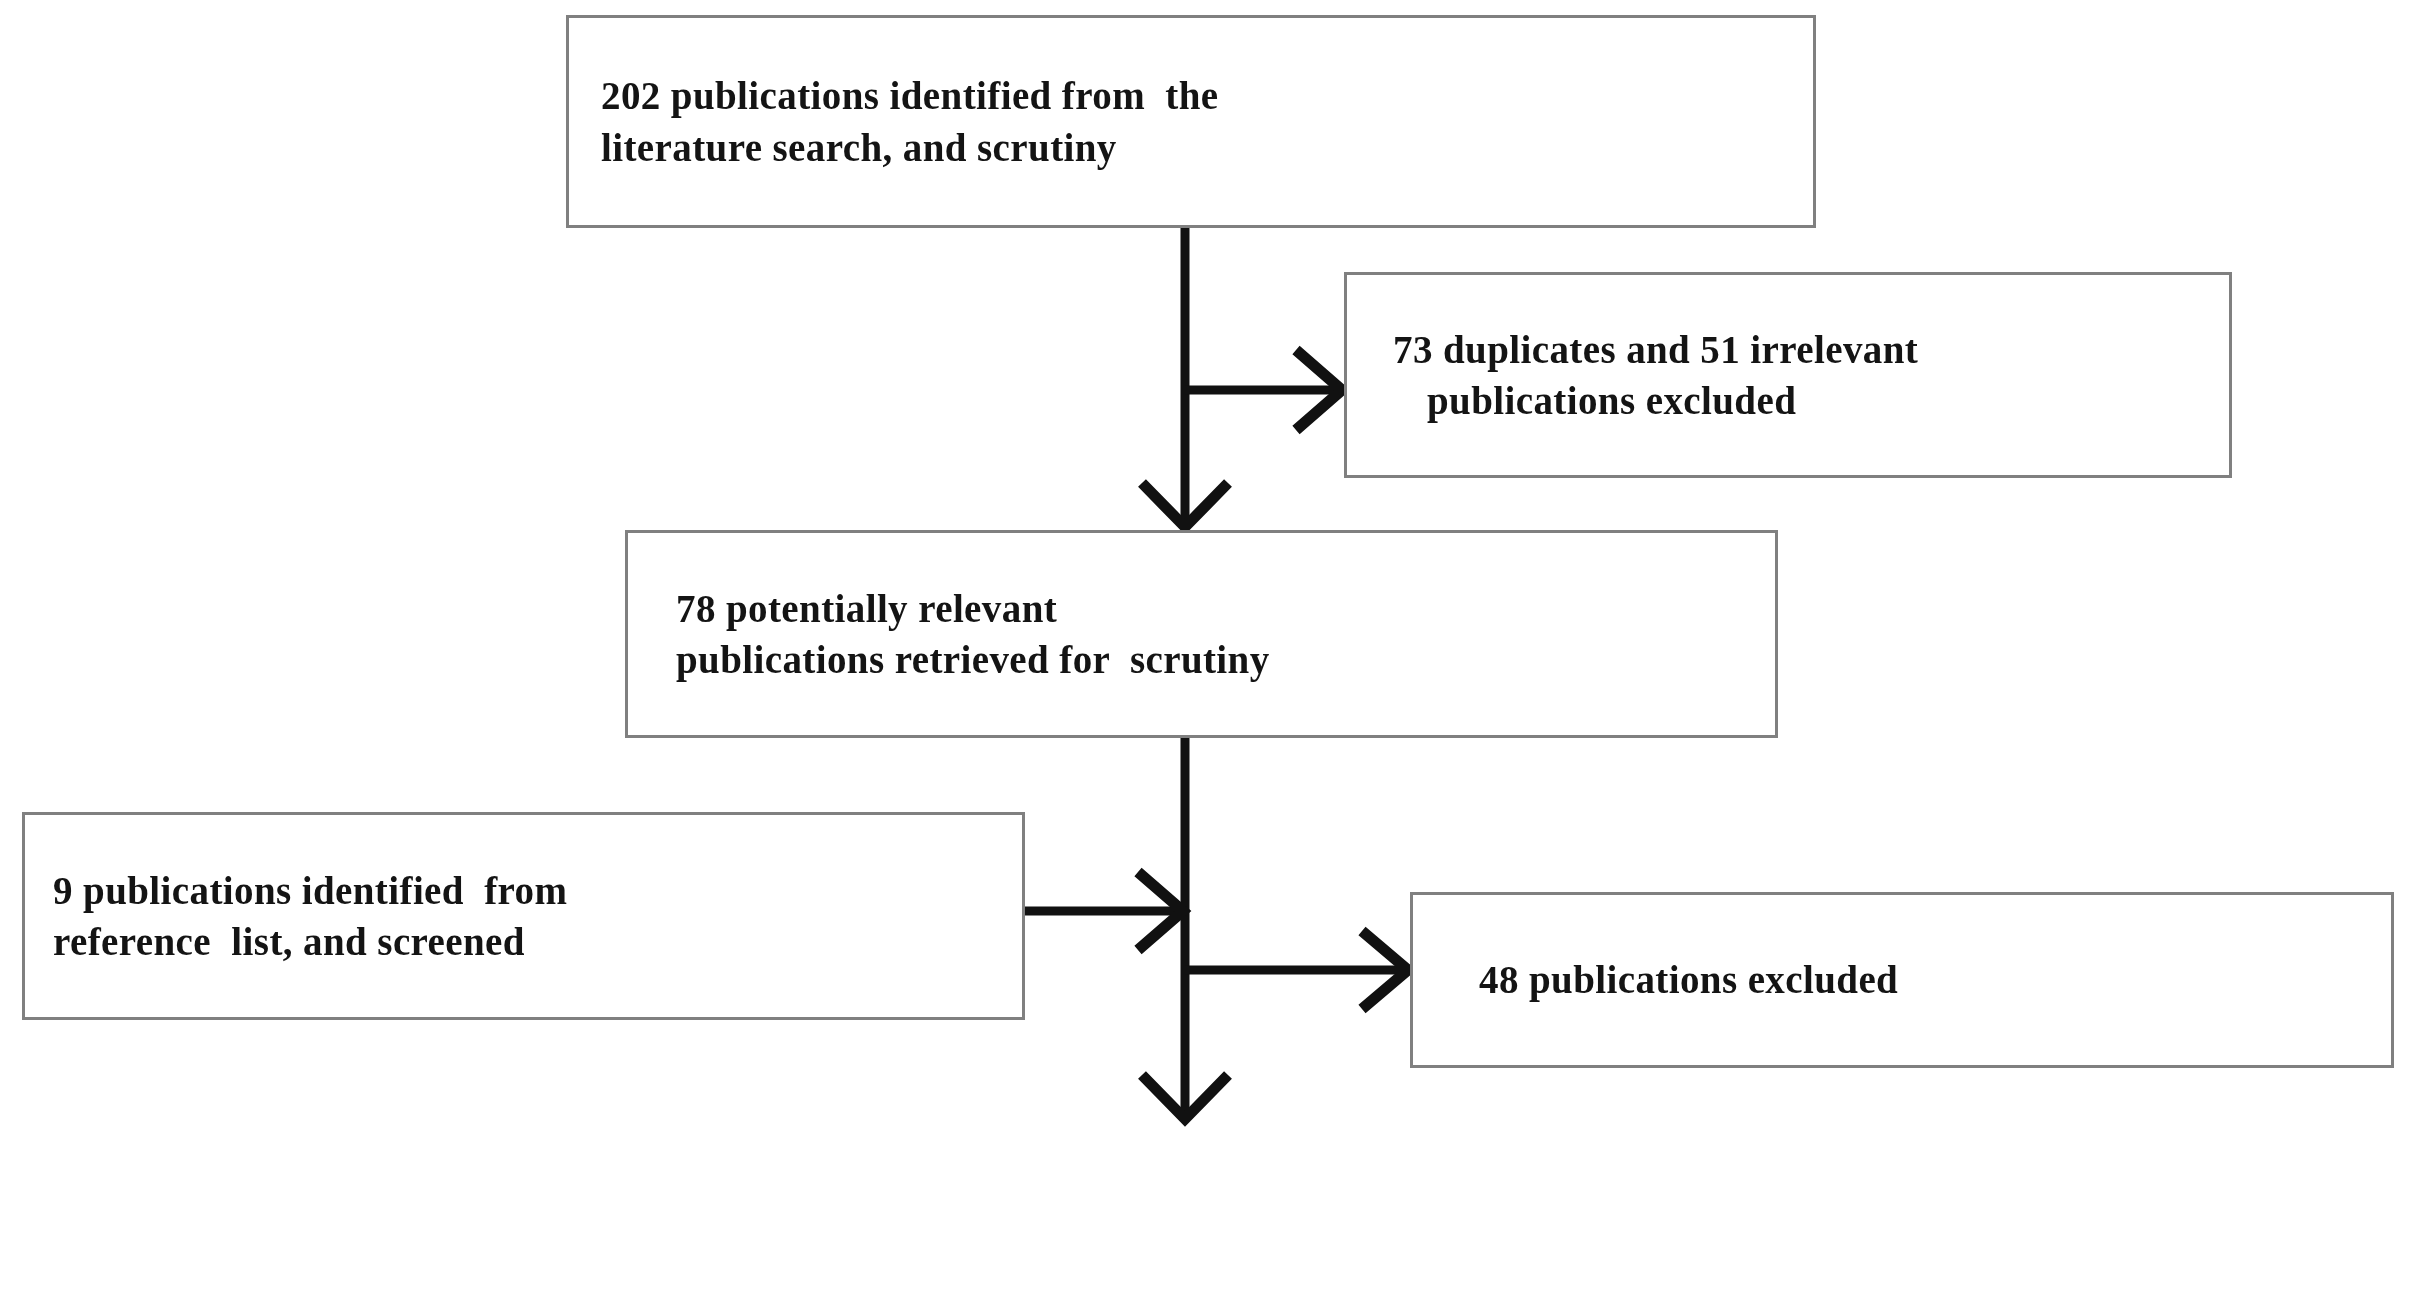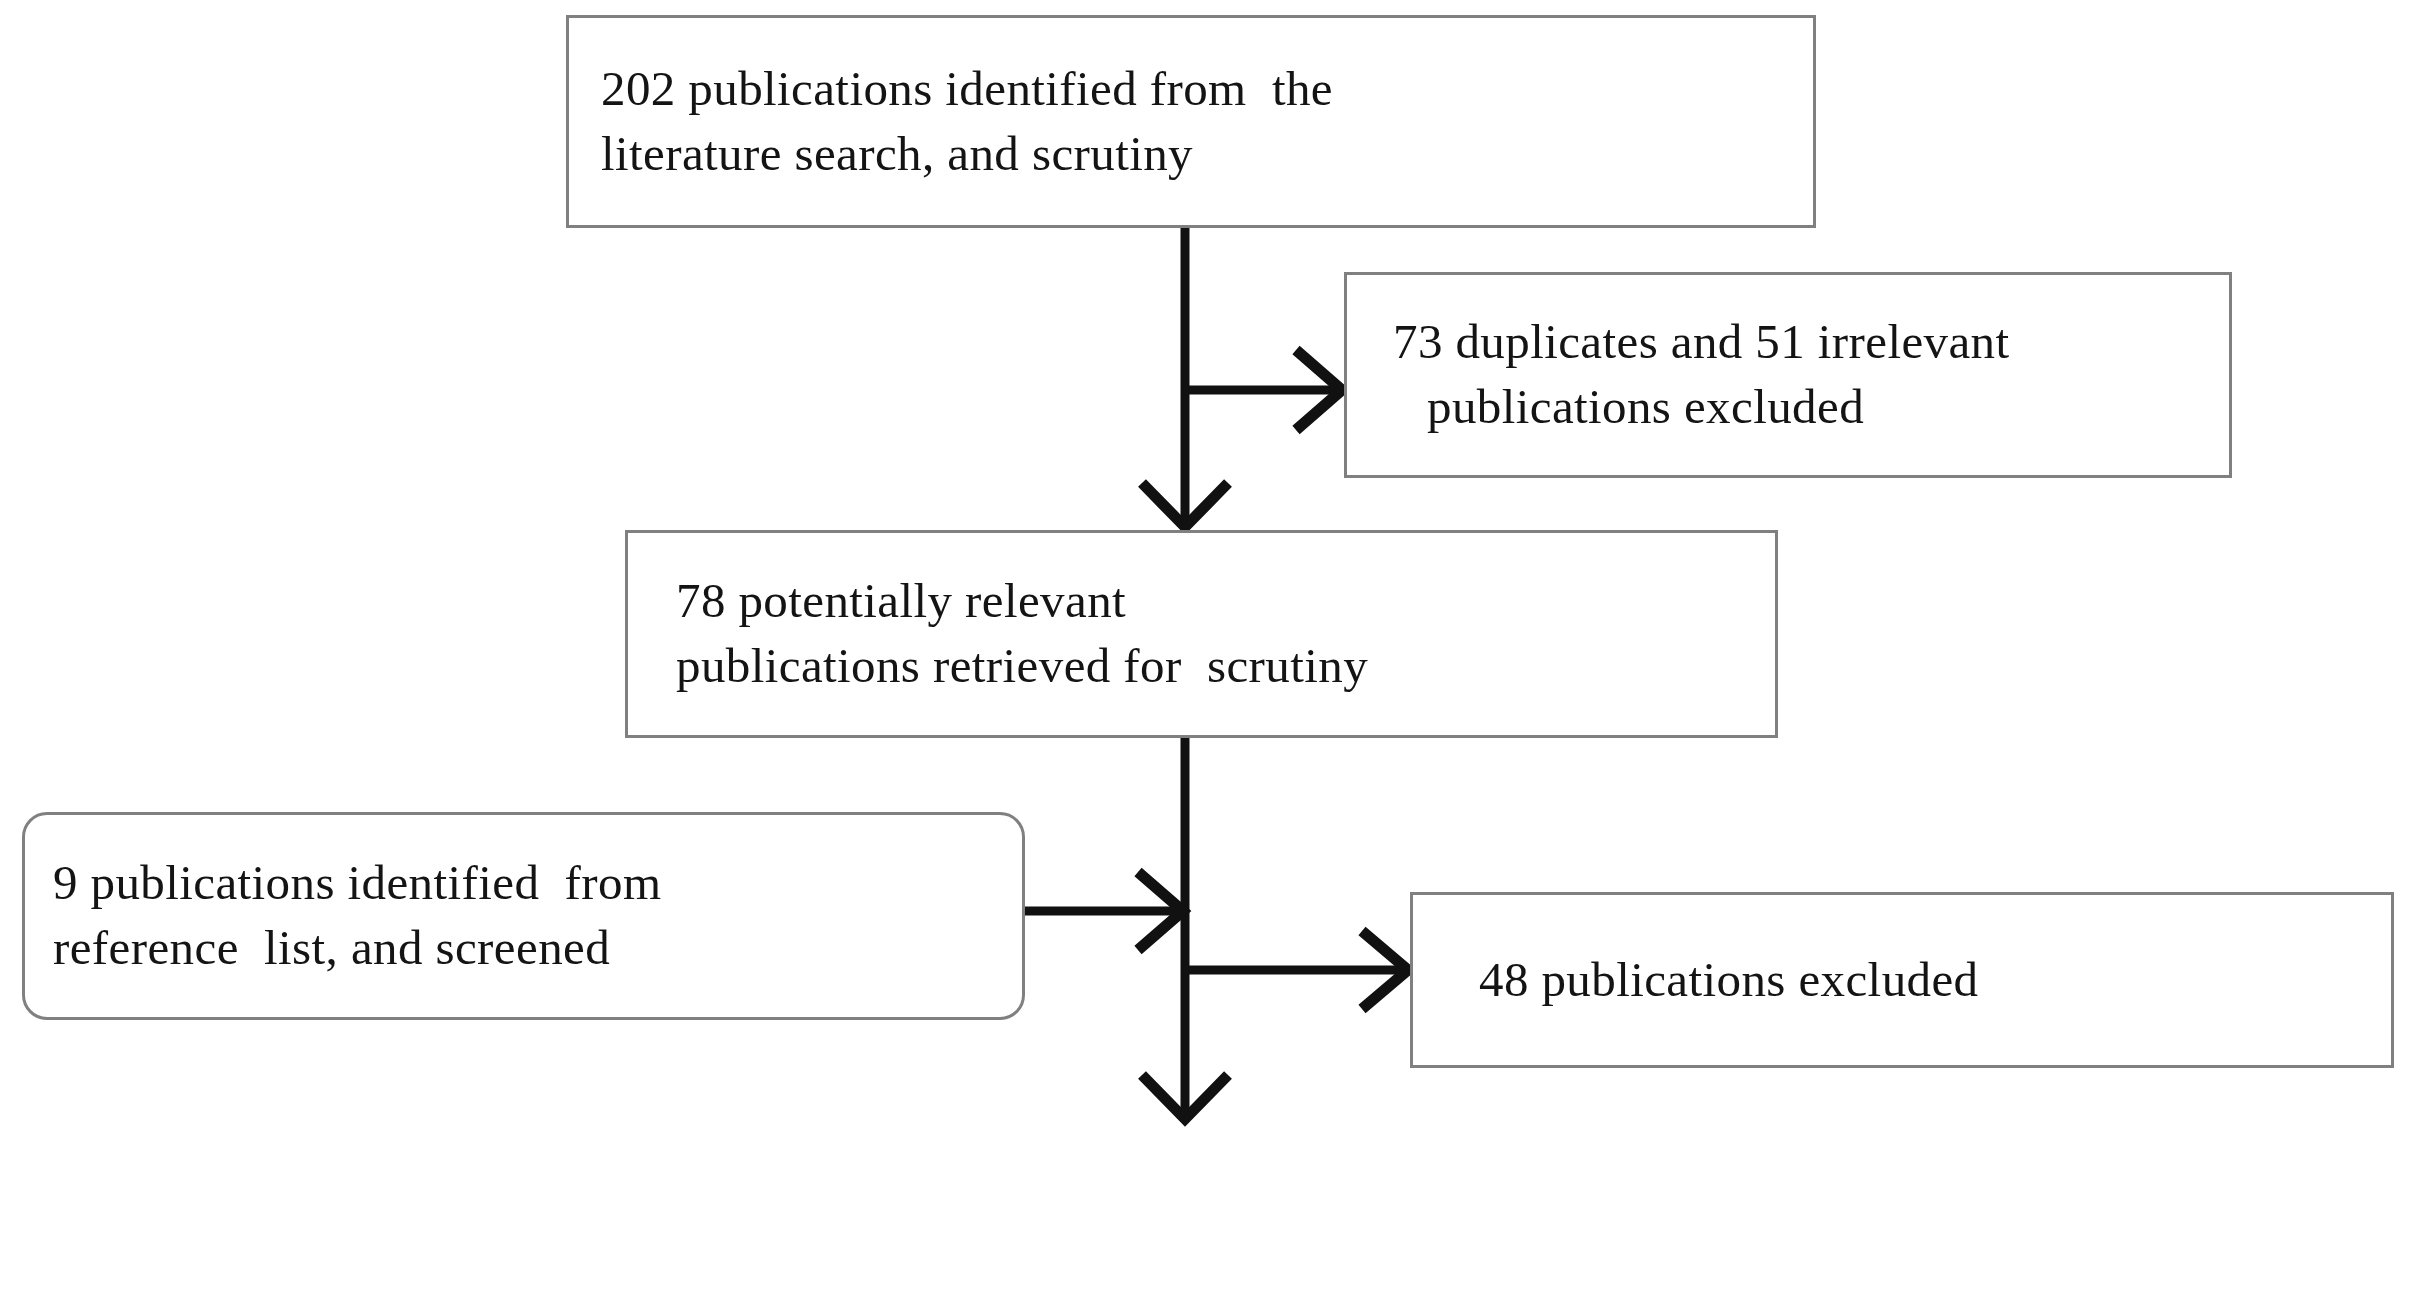--- a/index.html
+++ b/index.html
@@ -21,43 +21,43 @@
     border: 3px solid #808080;
     background: #ffffff;
     display: flex;
     flex-direction: column;
     justify-content: center;
     color: #111111;
   }
   .flow-box .line {
     display: block;
     white-space: pre;
-    font-size: 49px;
+    font-size: 39px;
     line-height: 1.32;
     letter-spacing: 0.4px;
     color: #141414;
+    font-weight: bold;
   }
   
   #box-identified {
     left: 566px; top: 15px; width: 1250px; height: 213px;
     padding-left: 32px;
   }
   #box-duplicates {
     left: 1344px; top: 272px; width: 888px; height: 206px;
     padding-left: 46px;
   }
   #box-duplicates .line.indent { padding-left: 34px; }
   #box-potentially {
     left: 625px; top: 530px; width: 1153px; height: 208px;
     padding-left: 48px;
   }
   #box-reference {
     left: 22px; top: 812px; width: 1003px; height: 208px;
     padding-left: 28px;
-    border-radius: 25px;
   }
   #box-excluded48 {
     left: 1410px; top: 892px; width: 984px; height: 176px;
     padding-left: 66px;
   }
   #box-included {
     left: 745px; top: 1122px; width: 855px; height: 156px;
     padding-left: 50px;
   }
   

